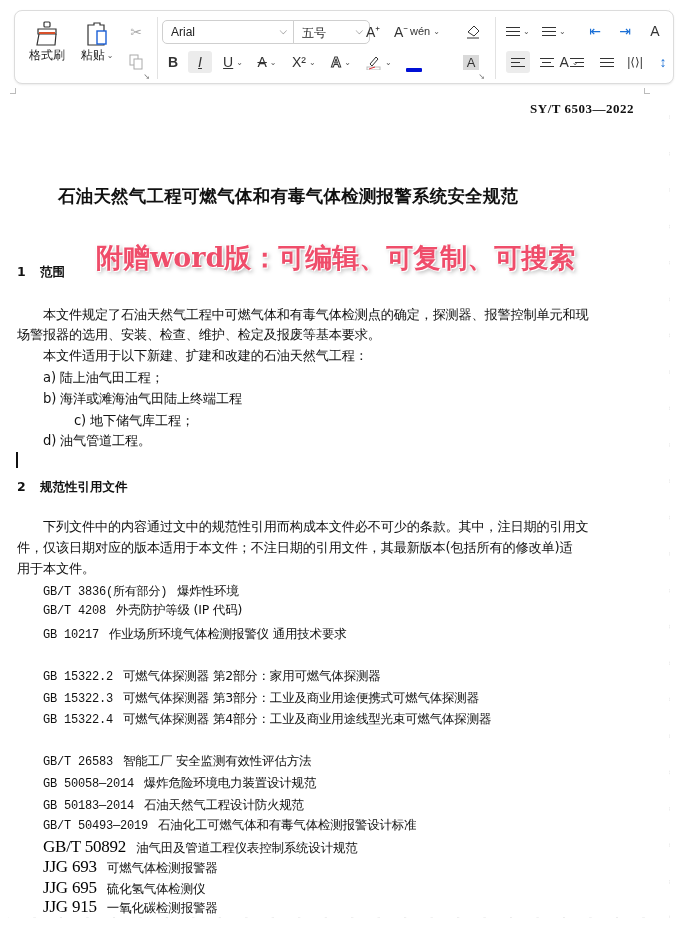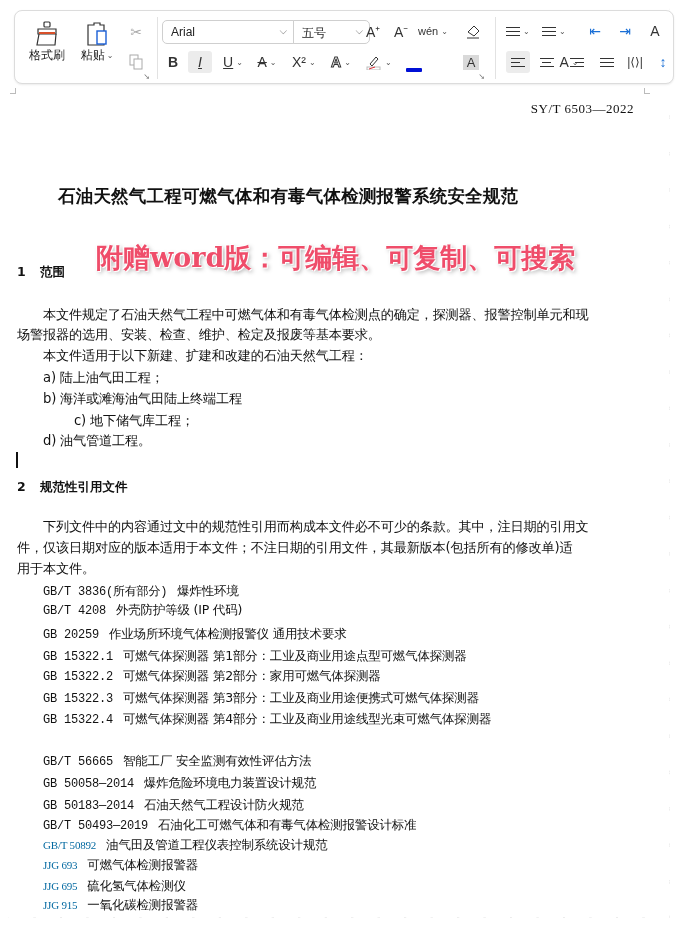--- a/index.html
+++ b/index.html
@@ -67,36 +67,36 @@
   .color-A .bar { position: absolute; left: 2px; bottom: 1px; width: 16px; height: 4px; background: #0010d6; border-radius: 1px; }
 
   .lines { display: inline-block; width: 14px; }
   .lines i { display: block; height: 1px; background: #333; margin: 3px 0; }
 
   
   .page-corner-tl { position: absolute; left: 10px; top: 88px; width: 6px; height: 6px; border-right: 1px solid #bbb; border-bottom: 1px solid #bbb; }
   .page-corner-tr { position: absolute; left: 644px; top: 88px; width: 6px; height: 6px; border-left: 1px solid #bbb; border-bottom: 1px solid #bbb; }
 
   .doc { position: absolute; left: 0; top: 0; width: 691px; height: 937px; font-family: "DejaVu Serif", serif; }
-  .std-no { position: absolute; right: 57px; top: 101px; font-size: 13px; font-weight: normal; letter-spacing: 0.5px; font-family: "Liberation Serif", serif; }
+  .std-no { position: absolute; right: 57px; top: 101px; font-size: 13px; font-weight: bold; letter-spacing: 0.5px; font-family: "Liberation Serif", serif; }
   .title { position: absolute; left: 58px; top: 184px; font-size: 17.5px; font-weight: bold; font-family: Liberation Mono, monospace; letter-spacing: 0.2px; }
 
   .watermark {
     position: absolute; left: 96px; top: 240px; font-size: 27px; font-weight: bold;
     color: #ef4d6a; font-family: "DejaVu Serif", serif; letter-spacing: 0;
     text-shadow: 0 0 2px #fff, 1px 1px 0 #fff, -1px -1px 0 #fff, 2px 2px 4px rgba(0,0,0,0.35);
     text-align: center;
   }
 
   .h1 { position: absolute; left: 17px; font-size: 12.5px; font-weight: bold; font-family: "DejaVu Sans", sans-serif; }
   .h1 .num { display: inline-block; width: 23px; }
   .line { position: absolute; font-size: 13.2px; font-family: "DejaVu Sans", sans-serif; white-space: nowrap; letter-spacing: -0.2px; }
   .ref { position: absolute; left: 43px; font-size: 12.5px; white-space: nowrap; font-family: "DejaVu Sans", sans-serif; letter-spacing: -0.2px; }
   .ref .code { font-family: "Liberation Mono", monospace; font-size: 12px; margin-right: 10px; }
-  .ref .code.blue { color: #0369a1; font-family: "Liberation Serif", serif; font-size: 11px; text-align: right; }
+  .ref .code.blue { color: #000000; font-family: "Liberation Serif", serif; font-size: 17px; text-align: right; }
   .cursor { position: absolute; left: 16px; top: 452px; width: 2px; height: 16px; background: #111; }
 </style>
 </head>
 <body>
 
 <div class="sheet"></div>
 
 <div class="ribbon">
 
   <div class="group g-clip">
@@ -140,21 +140,21 @@
     <div class="combo font-size">
       <span>五号</span>
       <span class="dd">⌵</span>
     </div>
     <div class="tbtn row1" style="left:202px;">
         <span>A⁺</span>
       </div>
     <div class="tbtn row1" style="left:230px;">
         <span>A⁻</span>
       </div>
-    <div class="tbtn row1" style="left:258px; font-size:11px;">
+    <div class="tbtn row1" style="left:250px; font-size:11px;">
         <span>wén<br></span>
         <span class="cr">⌄</span>
       </div>
     <div class="tbtn row1" style="left:302px;">
       <svg width="16" height="16" viewBox="0 0 16 16">
           <path d="M3 9 L9 3 L14 8 L9 13 Z" fill="none" stroke="#333"></path>
           <line x1="2" y1="15" x2="14" y2="15" stroke="#333"></line>
         </svg>
     </div>
 
@@ -290,26 +290,25 @@
   <div class="h1" style="top:479px;">
     <span class="num">2</span><span>规范性引用文件</span>
   </div>
 
   <div class="line" style="left:43px; top:518px;">下列文件中的内容通过文中的规范性引用而构成本文件必不可少的条款。其中，注日期的引用文</div>
   <div class="line" style="left:17px; top:539px;text-align:right;">件，仅该日期对应的版本适用于本文件；不注日期的引用文件，其最新版本(包括所有的修改单)适</div>
   <div class="line" style="left:17px; top:560px;">用于本文件。</div>
 
   <div class="ref" style="top:583px;"><span class="code">GB/T  3836(所有部分)</span><span>爆炸性环境</span></div>
   <div class="ref" style="top:602px;"><span class="code">GB/T  4208</span><span>外壳防护等级 (IP 代码)</span></div>
-  <div class="ref" style="top:626px;"><span class="code">GB  20259</span><span>作业场所环境气体检测报警仪   通用技术要求</span></div>
-  <div class="ref" style="top:648px;"><span class="code">GB  15322.1</span><span>可燃气体探测器 第1部分：工业及商业用途点型可燃气体探测器</span></div>
+  <div class="ref" style="top:626px;"><span class="code">GB  10217</span><span>作业场所环境气体检测报警仪   通用技术要求</span></div>
   <div class="ref" style="top:668px;"><span class="code">GB  15322.2</span><span>可燃气体探测器   第2部分：家用可燃气体探测器</span></div>
   <div class="ref" style="top:690px;"><span class="code">GB  15322.3</span><span>可燃气体探测器 第3部分：工业及商业用途便携式可燃气体探测器</span></div>
   <div class="ref" style="top:711px;"><span class="code">GB  15322.4</span><span>可燃气体探测器   第4部分：工业及商业用途线型光束可燃气体探测器</span></div>
-  <div class="ref" style="top:753px;"><span class="code">GB/T  56665</span><span>智能工厂 安全监测有效性评估方法</span></div>
+  <div class="ref" style="top:753px;"><span class="code">GB/T  26583</span><span>智能工厂 安全监测有效性评估方法</span></div>
   <div class="ref" style="top:775px;"><span class="code">GB  50058—2014</span><span>爆炸危险环境电力装置设计规范</span></div>
   <div class="ref" style="top:797px;"><span class="code">GB  50183—2014</span><span>石油天然气工程设计防火规范</span></div>
   <div class="ref" style="top:817px;"><span class="code">GB/T  50493—2019</span><span>石油化工可燃气体和有毒气体检测报警设计标准</span></div>
   <div class="ref" style="top:837px;"><span class="code blue">GB/T  50892</span><span>油气田及管道工程仪表控制系统设计规范</span></div>
   <div class="ref" style="top:857px;"><span class="code blue">JJG  693</span><span>可燃气体检测报警器</span></div>
   <div class="ref" style="top:878px;"><span class="code blue">JJG 695</span><span>硫化氢气体检测仪</span></div>
   <div class="ref" style="top:897px;"><span class="code blue">JJG 915</span><span>一氧化碳检测报警器</span></div>
 </div>
 
 </body></html>

